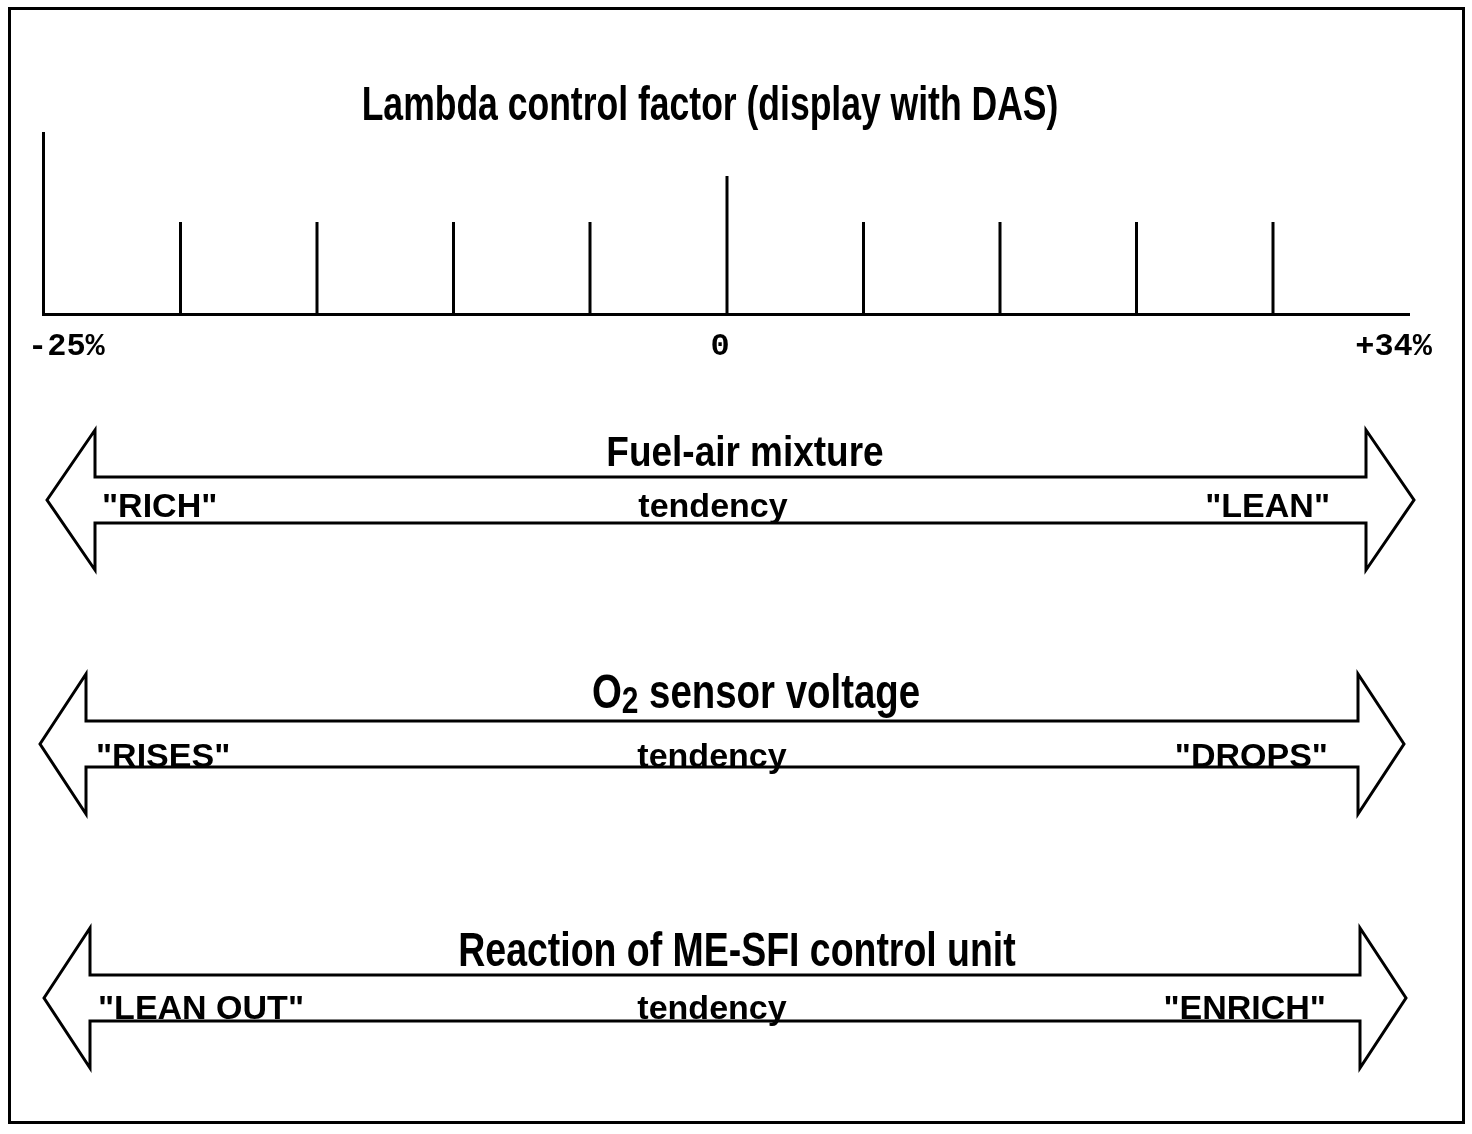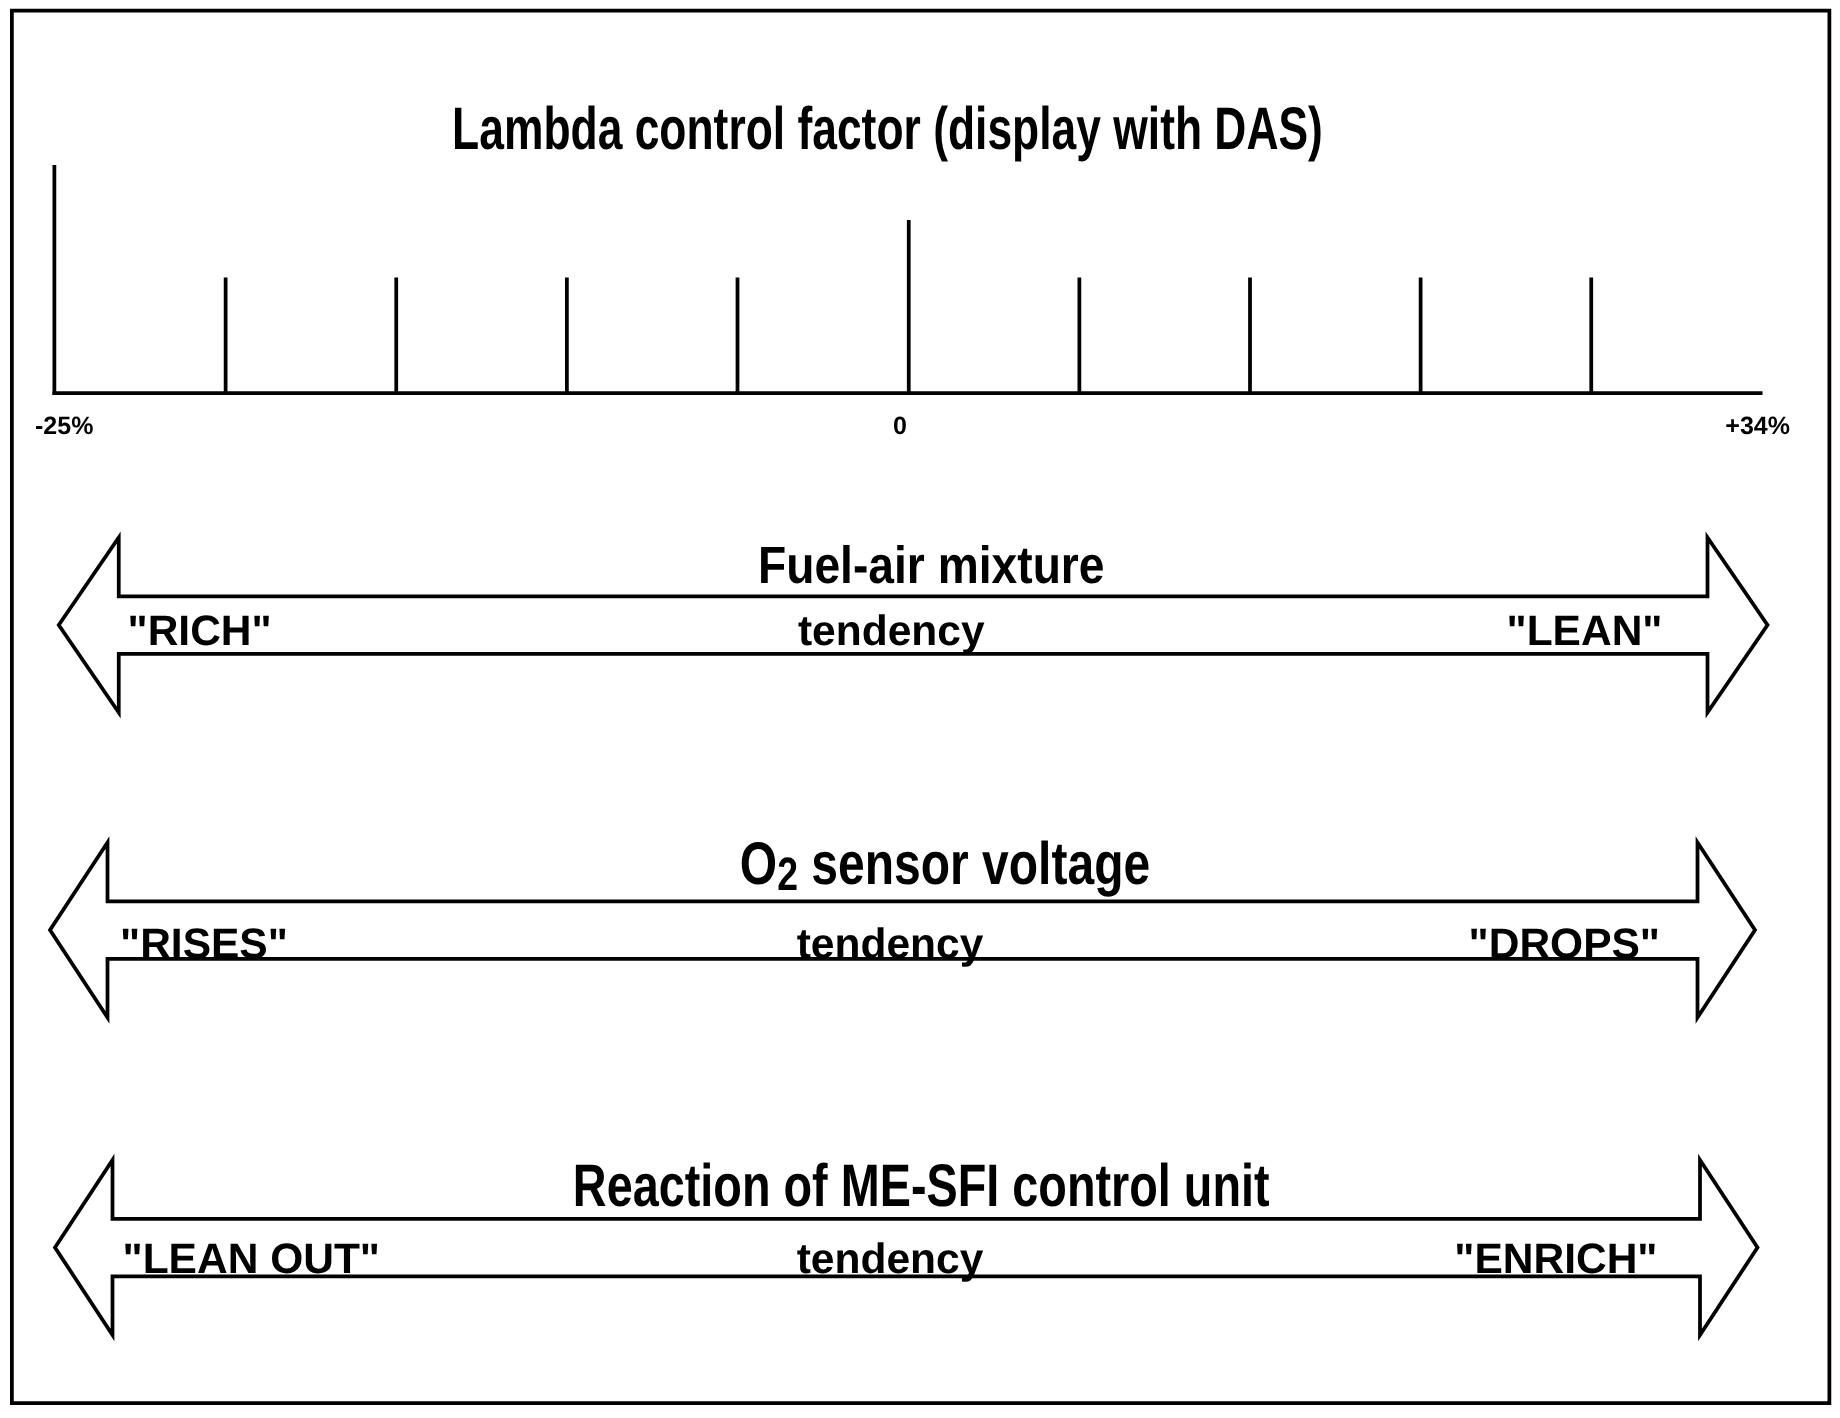--- a/index.html
+++ b/index.html
@@ -17,21 +17,21 @@
     line-height:1;
     white-space:nowrap;
     color:var(--line-color,#000000);
   }
   .ctr{transform:translateX(-50%);}
   .cond74{transform:translateX(-50%) scaleX(0.74);}
   .cond88{transform:translateX(-50%) scaleX(0.88);}
   .cond80{transform:translateX(-50%) scaleX(0.80);}
   .cond78{transform:translateX(-50%) scaleX(0.78);}
   .band{font-size:34px;}
-  .scale-label{font-size:20px;}
+  .scale-label{font-size:32px;font-family:Liberation Mono, monospace;}
   sub.o2{font-size:0.78em;vertical-align:-0.14em;}
 </style>
 </head>
 <body>
 
 <div class="figure">
 
   <svg class="linework" viewBox="0 0 1472 1134" xmlns="http://www.w3.org/2000/svg">
 
     <rect x="9.5" y="8.5" width="1454" height="1114" fill="none" stroke="#000000" stroke-width="3"></rect>

